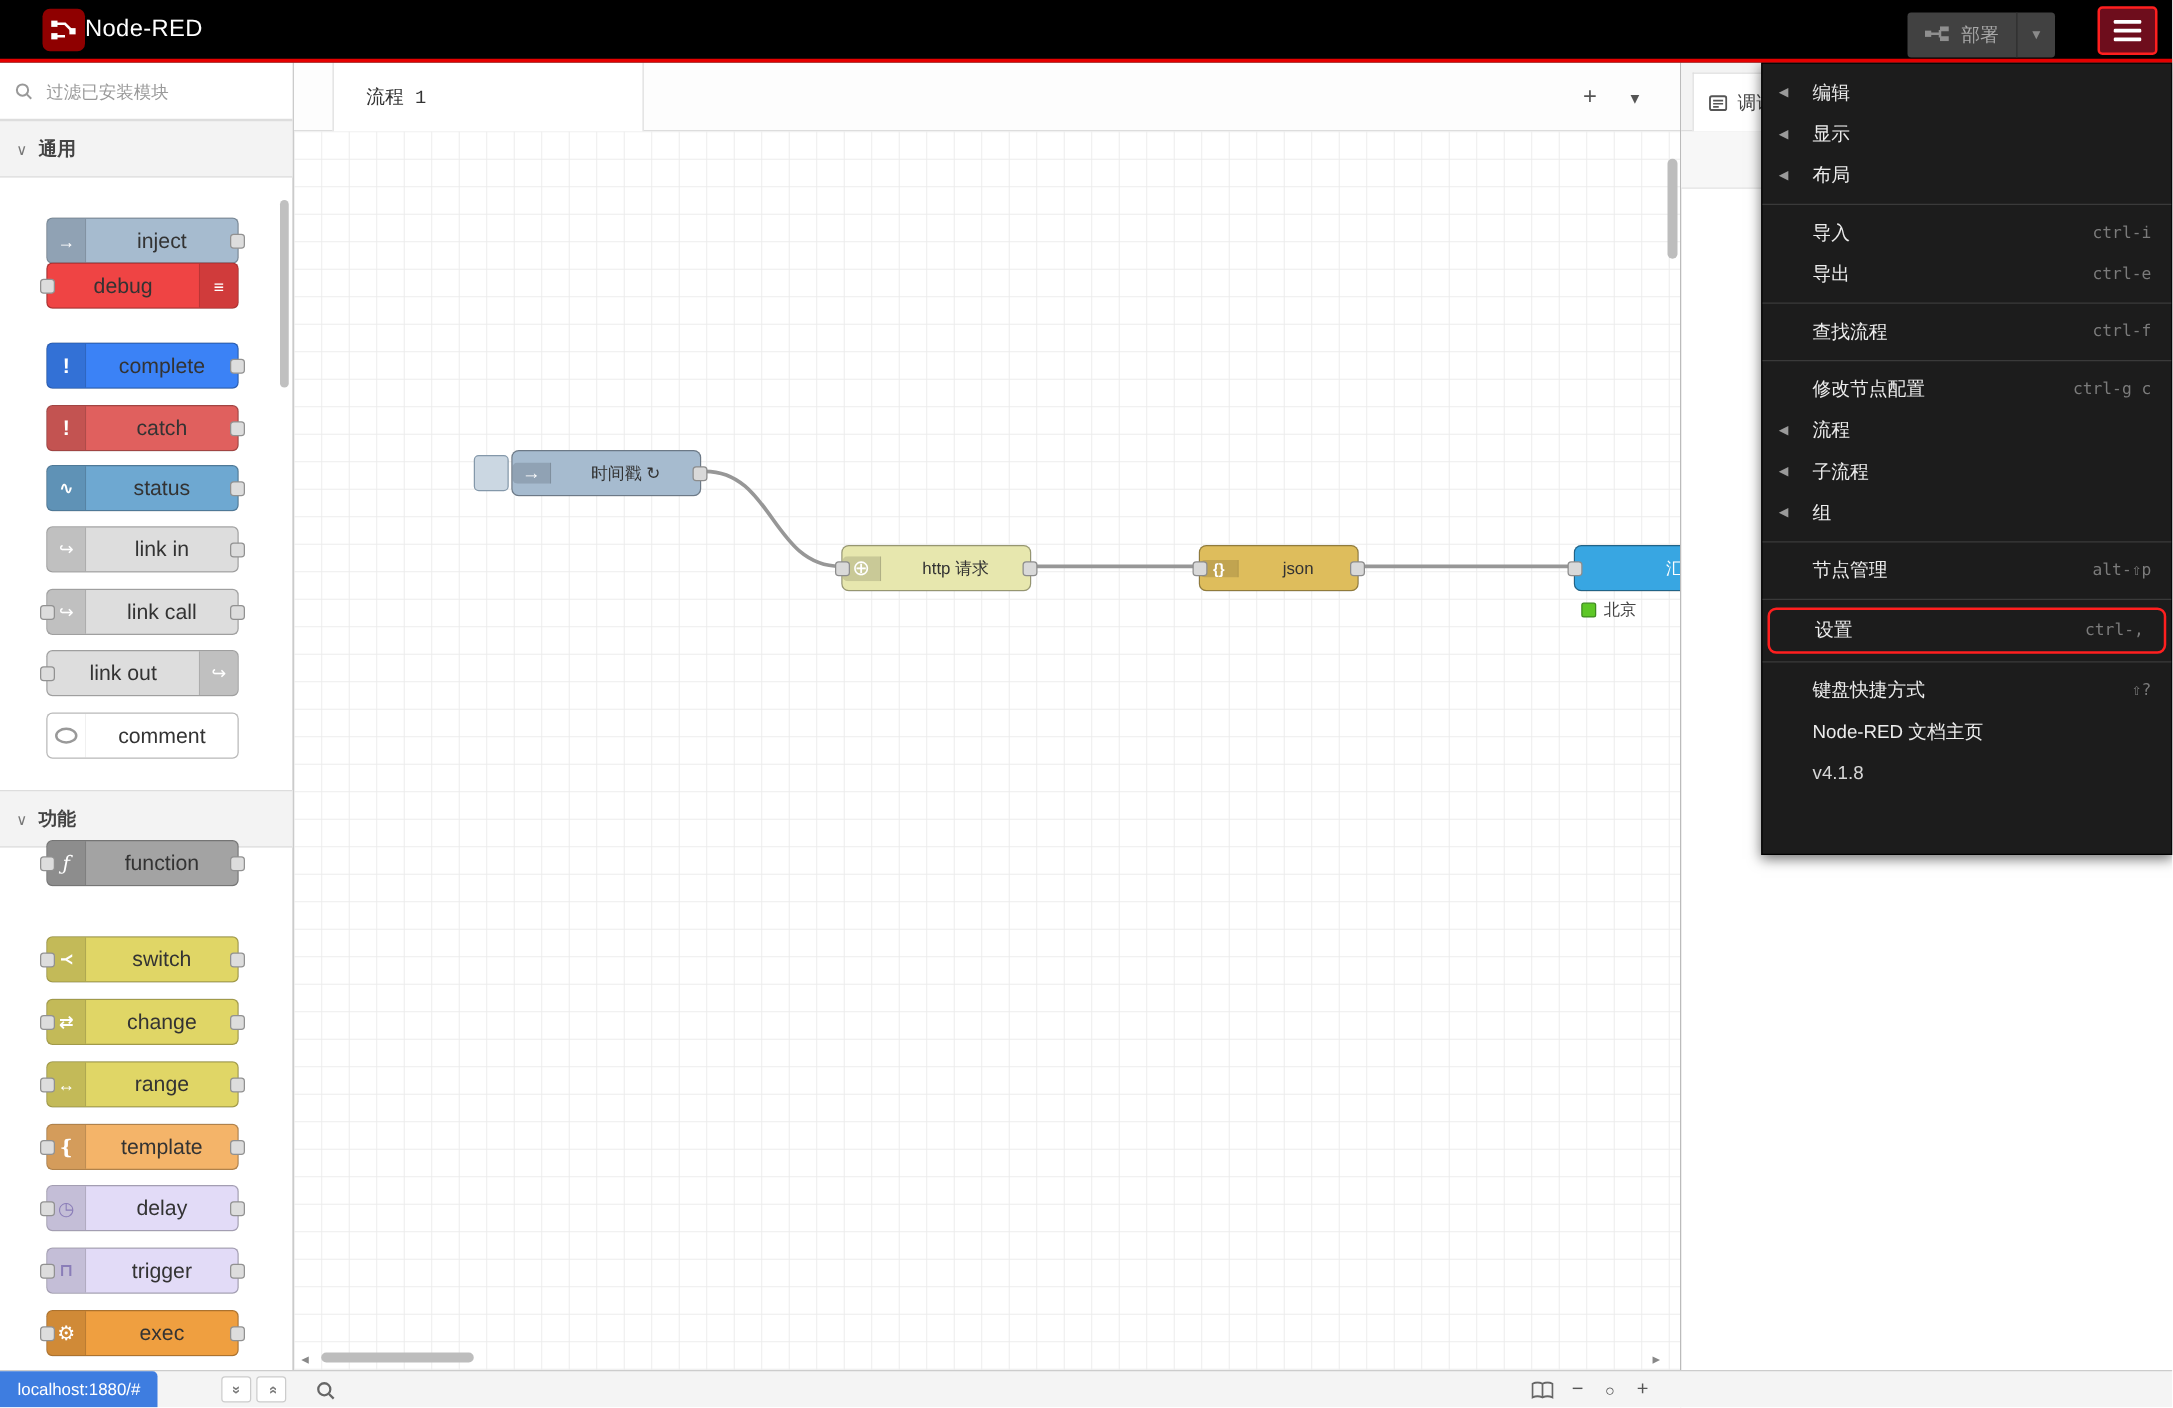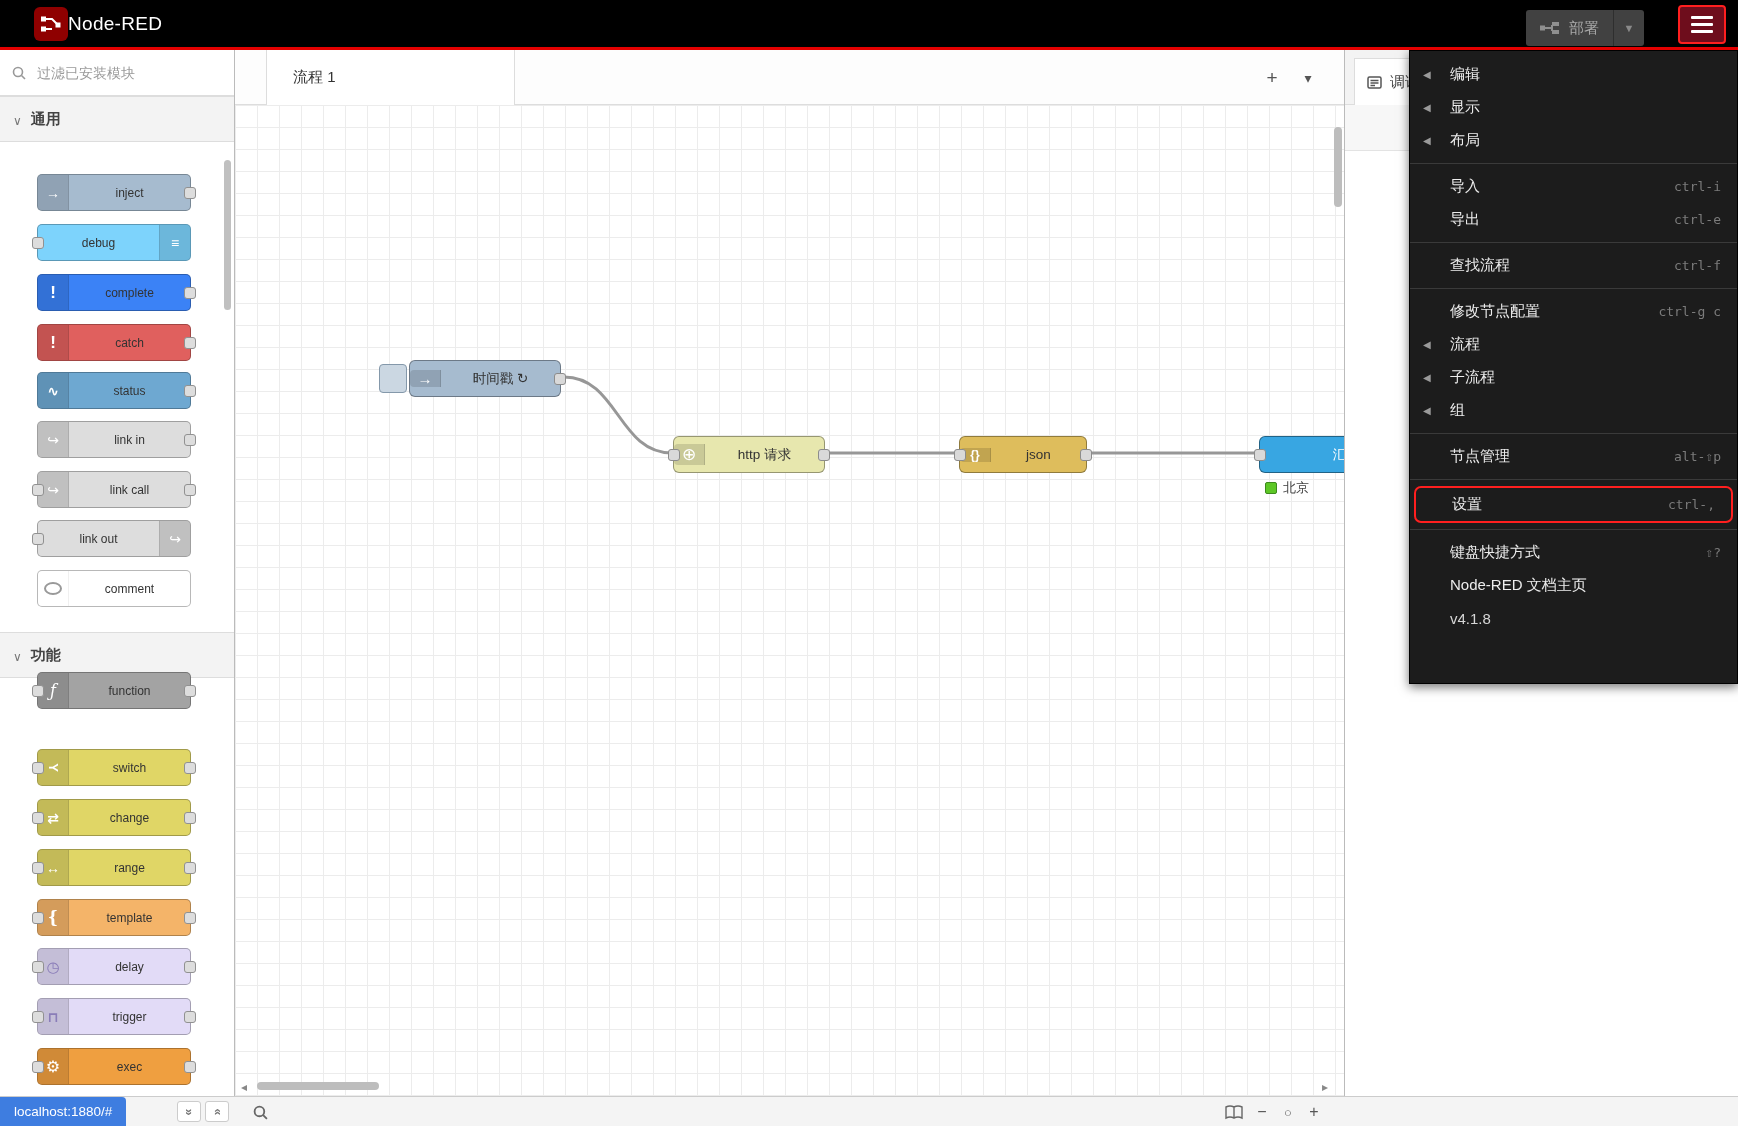--- a/index.html
+++ b/index.html
@@ -26,36 +26,36 @@
     border-right:1px solid #bbb;box-sizing:border-box;z-index:5;}
   .psearch{height:46px;background:#fff;border-bottom:1px solid #ddd;display:flex;align-items:center;
     gap:9px;padding:0 12px;box-sizing:border-box;}
   .psearch input{border:none;outline:none;font-size:14px;color:#555;width:170px;background:transparent;font-family:inherit;}
   .psearch input::placeholder{color:#9a9a9a;}
   .cat{position:absolute;left:0;width:100%;height:46px;background:#f3f3f3;border-top:1px solid #ddd;
     border-bottom:1px solid #ddd;box-sizing:border-box;display:flex;align-items:center;gap:9px;
     padding-left:13px;font-size:15px;font-weight:bold;color:#444;}
   .pnode{position:absolute;left:37px;width:154px;height:37px;border-radius:5px;
     border:1px solid rgba(0,0,0,.28);box-sizing:border-box;display:flex;align-items:center;
-    font-size:12px;color:#333;cursor:grab;}
+    font-size:17px;color:#333;cursor:grab;}
   .picon{width:30px;align-self:stretch;background:rgba(0,0,0,.13);border-right:1px solid rgba(0,0,0,.10);
     display:flex;align-items:center;justify-content:center;color:#fff;font-size:14px;border-radius:4px 0 0 4px;}
   .pnode.icon-right .picon{order:2;border-right:none;border-left:1px solid rgba(0,0,0,.10);border-radius:0 4px 4px 0;}
   .pnode.plain .picon{background:transparent;border-right:1px solid rgba(0,0,0,.06);}
   .plabel{flex:1;text-align:center;white-space:nowrap;overflow:hidden;}
   .pport{position:absolute;width:10px;height:10px;background:#ddd;border:1px solid #919191;border-radius:3px;top:12px;}
   .pport.in{left:-6px;}.pport.out{right:-6px;}
   .pal-scroll{position:absolute;right:3px;top:110px;width:7px;height:150px;background:#c0c0c0;border-radius:4px;}
 
   
   .tabbar{position:absolute;left:235px;top:50px;width:1109px;height:55px;background:#fdfdfd;
     border-bottom:1px solid #ddd;box-sizing:border-box;z-index:4;}
   .tab{position:absolute;left:31px;top:0;width:249px;height:55px;background:#fff;
     border-left:1px solid #ddd;border-right:1px solid #ddd;box-sizing:border-box;display:flex;
-    align-items:center;padding-left:26px;font-size:15px;color:#333;}
+    align-items:center;padding-left:26px;font-size:15px;color:#333;font-family:Liberation Mono, monospace;}
   .tb-btn{position:absolute;top:14px;width:28px;height:28px;display:flex;align-items:center;
     justify-content:center;color:#555;font-size:19px;cursor:pointer;}
 
   
   .canvas{position:absolute;left:235px;top:105px;width:1109px;height:991px;overflow:hidden;
     background:#fff;
     background-image:linear-gradient(#ececec 1px,transparent 1px),linear-gradient(90deg,#ececec 1px,transparent 1px);
     background-size:22px 22px;z-index:3;}
   .wires{position:absolute;left:0;top:0;pointer-events:none;}
   .wires path{stroke:#979797;stroke-width:3;fill:none;}
@@ -189,21 +189,21 @@
     <div class="cat" style="top:46px;">
       <span class="ic-chev"></span>
       <span>通用</span>
     </div>
 
     <div class="pnode" style="top:124px;background:#a6bbcf">
       <span class="pport out"></span>
       <span class="picon ic-inject"></span>
       <span class="plabel">inject</span>
     </div>
-    <div class="pnode icon-right" style="top:174px;background:#7dd3fc">
+    <div class="pnode icon-right" style="top:160px;background:#ef4444">
       <span class="pport in"></span>
       <span class="picon ic-list"></span>
       <span class="plabel">debug</span>
     </div>
     <div class="pnode" style="top:224px;background:#3b82f6">
       <span class="pport out"></span>
       <span class="picon ic-excl"></span>
       <span class="plabel">complete</span>
     </div>
     <div class="pnode" style="top:274px;background:#e0605e">

